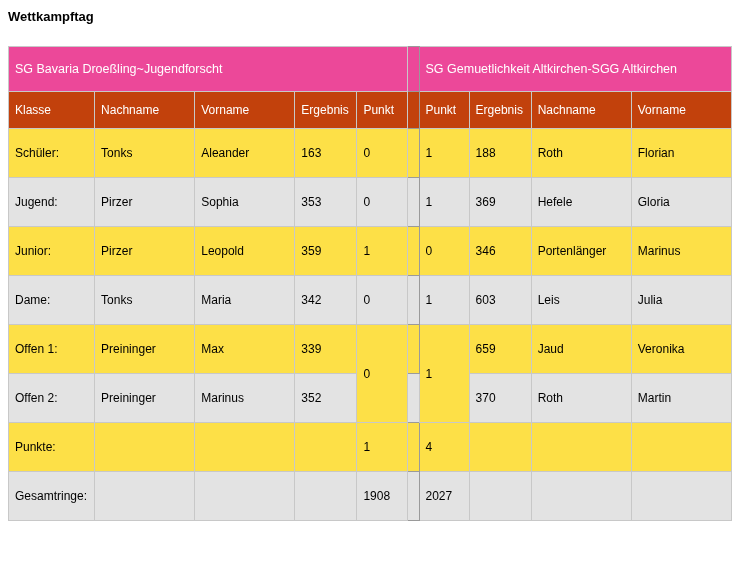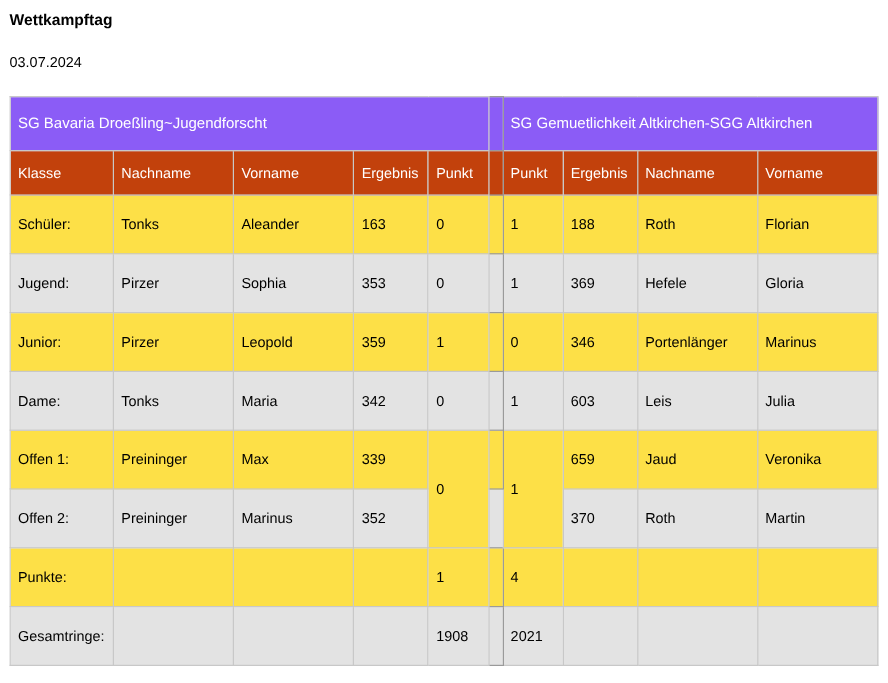--- a/index.html
+++ b/index.html
@@ -40,21 +40,21 @@
     font-size: 12px;
   }
   table.match td, table.match th {
     border: 1px solid #c8c8c8;
     padding: 0 6px;
     vertical-align: middle;
     font-weight: normal;
     text-align: left;
   }
   .team-header th {
-    background: #8b5cf6;
+    background: #ec4899;
     color: #ffffff;
     font-weight: bold;
     font-size: 12.5px;
     height: 44px;
     border: 1px solid #ea5518;
     padding-left: 8px;
   }
   .col-header th {
     background: #c2410c;
     color: #ffffff;
@@ -96,21 +96,20 @@
   .w-vor    { width: 100px; }
   .w-erg    { width: 62px; }
   .w-pkt    { width: 50px; }
 </style>
 </head>
 <body>
 
 <div class="page">
 
   <div class="doc-title">Wettkampftag</div>
-  <div class="doc-date">03.07.2024</div>
 
   <table class="match">
     <colgroup>
       <col class="w-klasse">
         <col class="w-nach">
         <col class="w-vor">
         <col class="w-erg">
         <col class="w-pkt">
       <col style="width:12px">
       <col class="w-pkt">
@@ -228,21 +227,21 @@
         <td></td>
       </tr>
 
       <tr class="shaded">
         <td>Gesamtringe:</td>
         <td></td>
         <td></td>
         <td></td>
         <td class="pt-left bold">1908</td>
         <td class="divider"></td>
-        <td class="pt-right bold">2021</td>
+        <td class="pt-right bold">2027</td>
         <td></td>
         <td></td>
         <td></td>
       </tr>
 
     </tbody>
   </table>
 
 </div>
 

